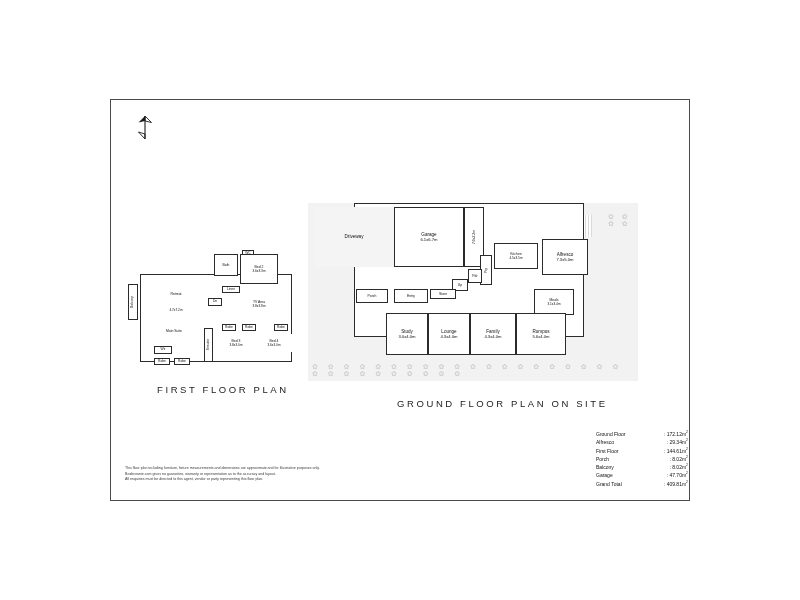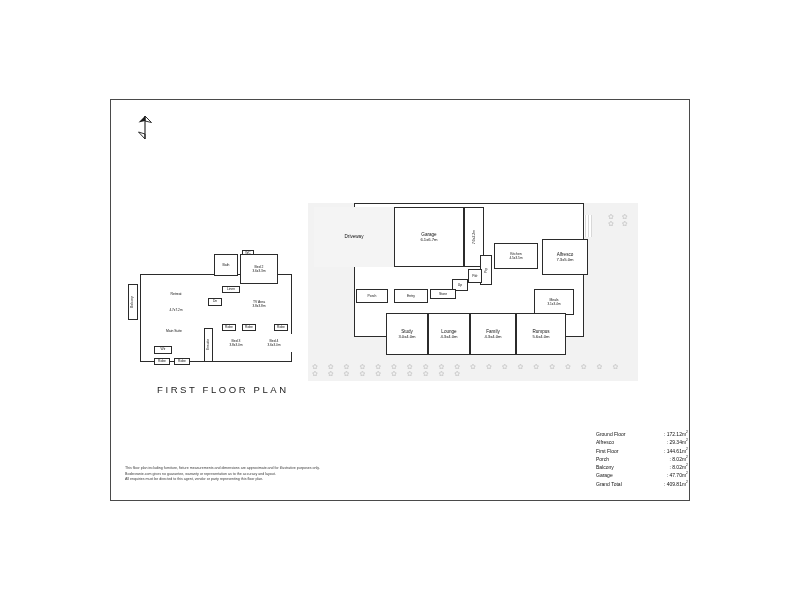--- a/index.html
+++ b/index.html
@@ -335,20 +335,21 @@
     </div>
     <div class="tag" style="left:110px; top:84px; width:14px; height:7px;">
       <span>Robe</span>
     </div>
     <div class="tag" style="left:142px; top:84px; width:14px; height:7px;">
       <span>Robe</span>
     </div>
   </div>
 
   <div id="first-floor-title" class="plan-title">FIRST FLOOR PLAN</div>
+  <div id="ground-floor-title" class="plan-title">GROUND FLOOR PLAN ON SITE</div>
 
   <div id="disclaimer">
     <div>This floor plan including furniture, fixture measurements and dimensions are approximate and for illustrative purposes only.</div>
     <div>Boxbrownie.com gives no guarantee, warranty or representation as to the accuracy and layout.</div>
     <div>All enquiries must be directed to this agent, vendor or party representing this floor plan.</div>
   </div>
 
   <div id="areas">
     <div class="row">
       <span class="lbl">Ground Floor</span>

